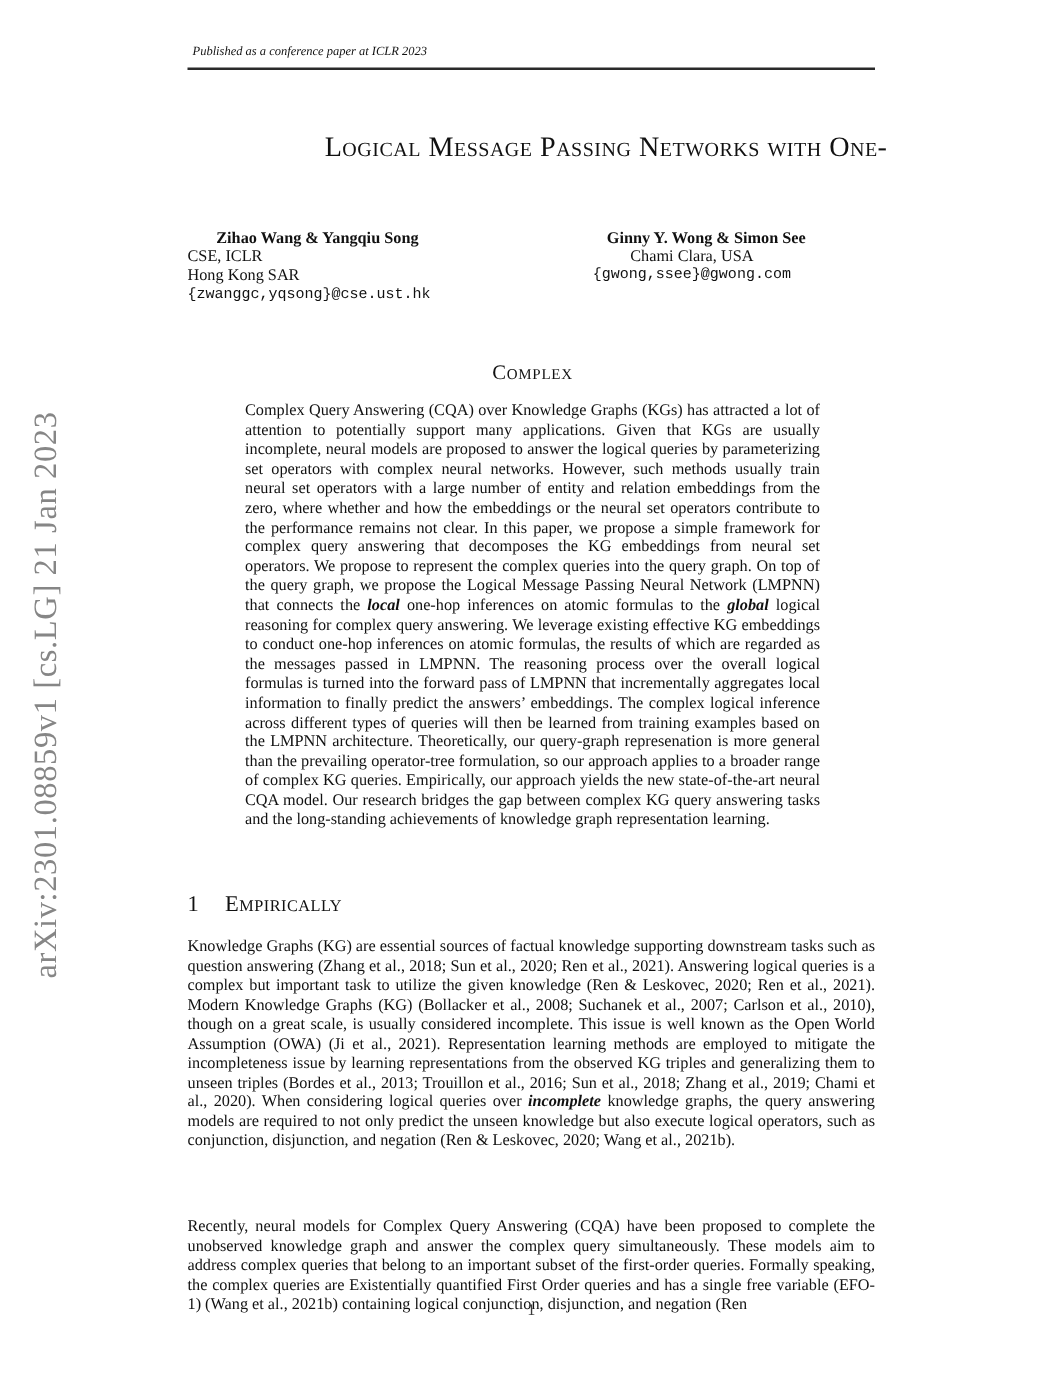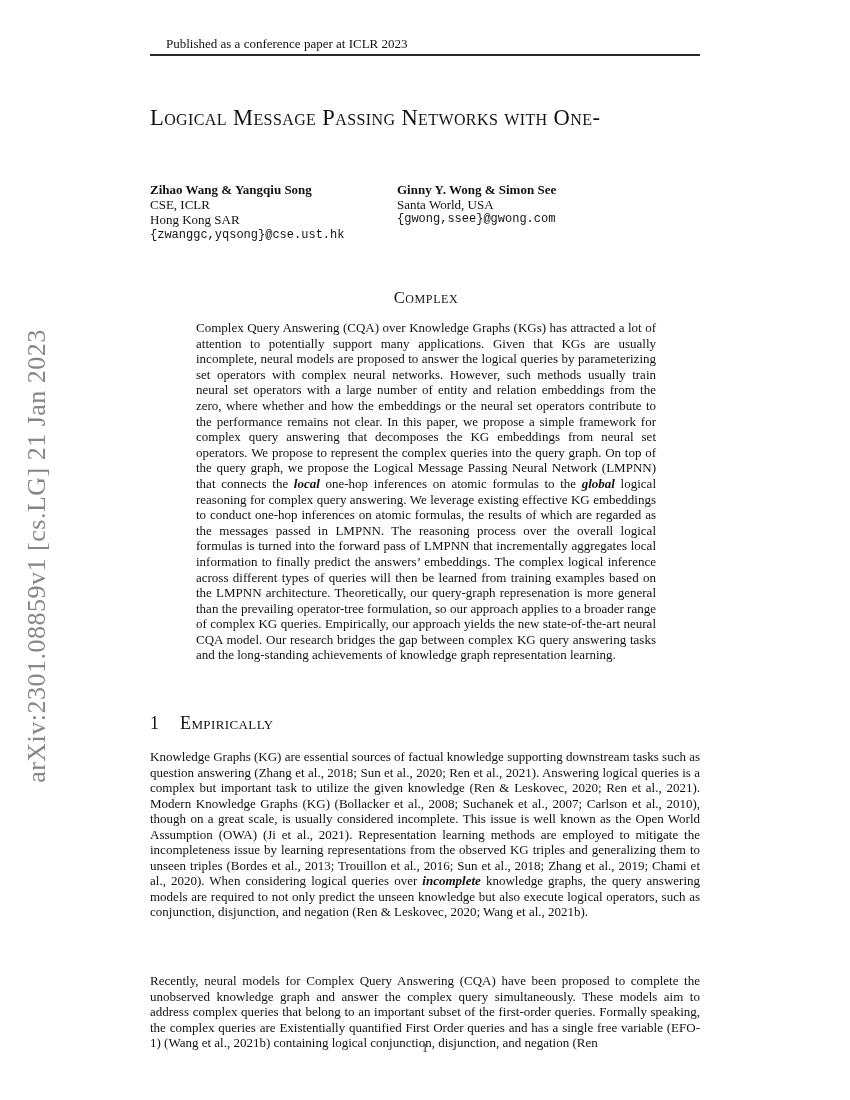--- a/index.html
+++ b/index.html
@@ -19,51 +19,52 @@
     position: absolute;
     left: 37px; top: 556px;
     transform: translate(-50%, -50%) rotate(-90deg);
     white-space: nowrap;
     font-size: 26px;
     letter-spacing: 0.5px;
     color: #868686;
   }
   .header-text {
     position: absolute;
-    left: 166px; top: 36px;
+    left: 154px; top: 36px;
     width: 550px;
-    font-size: 13px;
+    font-size: 10px;
+    font-style: italic;
   }
   .header-rule {
     position: absolute;
     left: 150px; top: 54px;
     width: 550px; height: 1.6px;
     background: #2a2a2a;
   }
   .title {
     position: absolute;
     left: 150px; top: 104px;
     width: 560px;
     margin: 0;
     font-weight: normal;
     font-variant: small-caps;
     font-size: 22.5px;
     line-height: 28px;
     letter-spacing: 0.4px;
   }
-  .title .title-line { display: block; }
+  .title .title-line { display: block; text-align: right; }
   .authors {
     position: absolute;
     left: 150px; top: 182px;
     width: 560px;
     display: flex;
   }
   .author-col { width: 247px; }
-  .author-col.right { flex: 1; }
-  .author-name { font-weight: bold; font-size: 13px; line-height: 15.2px; }
+  .author-col.right { flex: 1; text-align: center; }
+  .author-name { font-weight: bold; font-size: 13px; line-height: 15.2px; margin-left: 23px; }
   .author-line { font-size: 13px; line-height: 15.2px; }
   .author-email {
     font-family: "Liberation Mono", "DejaVu Sans Mono", monospace;
     font-size: 12px; line-height: 15.2px;
   }
   .abstract-heading {
     position: absolute;
     left: 196px; top: 288px;
     width: 460px;
     text-align: center;
@@ -125,21 +126,21 @@
 
   <div class="authors">
     <div class="author-col">
       <div class="author-name">Zihao Wang &amp; Yangqiu Song</div>
       <div class="author-line">CSE, ICLR</div>
       <div class="author-line">Hong Kong SAR</div>
       <div class="author-email">{zwanggc,yqsong}@cse.ust.hk</div>
     </div>
     <div class="author-col right">
       <div class="author-name">Ginny Y. Wong &amp; Simon See</div>
-      <div class="author-line">Santa World, USA</div>
+      <div class="author-line">Chami Clara, USA</div>
       <div class="author-email">{gwong,ssee}@gwong.com</div>
     </div>
   </div>
 
   <div class="abstract-heading">Complex</div>
 
   <div class="abstract-body"><span class="seg">Complex Query Answering (CQA) over Knowledge Graphs (KGs) has attracted a lot of attention to potentially support many applications. Given that KGs are usually incomplete, neural models are proposed to answer the logical queries by parameterizing set operators with complex neural networks. However, such methods usually train neural set operators with a large number of entity and relation embeddings from the zero, where whether and how the embeddings or the neural set operators contribute to the performance remains not clear. In this paper, we propose a simple framework for complex query answering that decomposes the KG embeddings from neural set operators. We propose to represent the complex queries into the query graph. On top of the query graph, we propose the Logical Message Passing Neural Network (LMPNN) that connects the </span><span class="seg seg-italic">local</span><span class="seg"> one-hop inferences on atomic formulas to the </span><span class="seg seg-italic">global</span><span class="seg"> logical reasoning for complex query answering. We leverage existing effective KG embeddings to conduct one-hop inferences on atomic formulas, the results of which are regarded as the messages passed in LMPNN. The reasoning process over the overall logical formulas is turned into the forward pass of LMPNN that incrementally aggregates local information to finally predict the answers’ embeddings. The complex logical inference across different types of queries will then be learned from training examples based on the LMPNN architecture. Theoretically, our query-graph represenation is more general than the prevailing operator-tree formulation, so our approach applies to a broader range of complex KG queries. Empirically, our approach yields the new state-of-the-art neural CQA model. Our research bridges the gap between complex KG query answering tasks and the long-standing achievements of knowledge graph representation learning.</span></div>
 
   <div class="section-heading">
     <span class="section-number">1</span><span class="section-title">Empirically</span>

